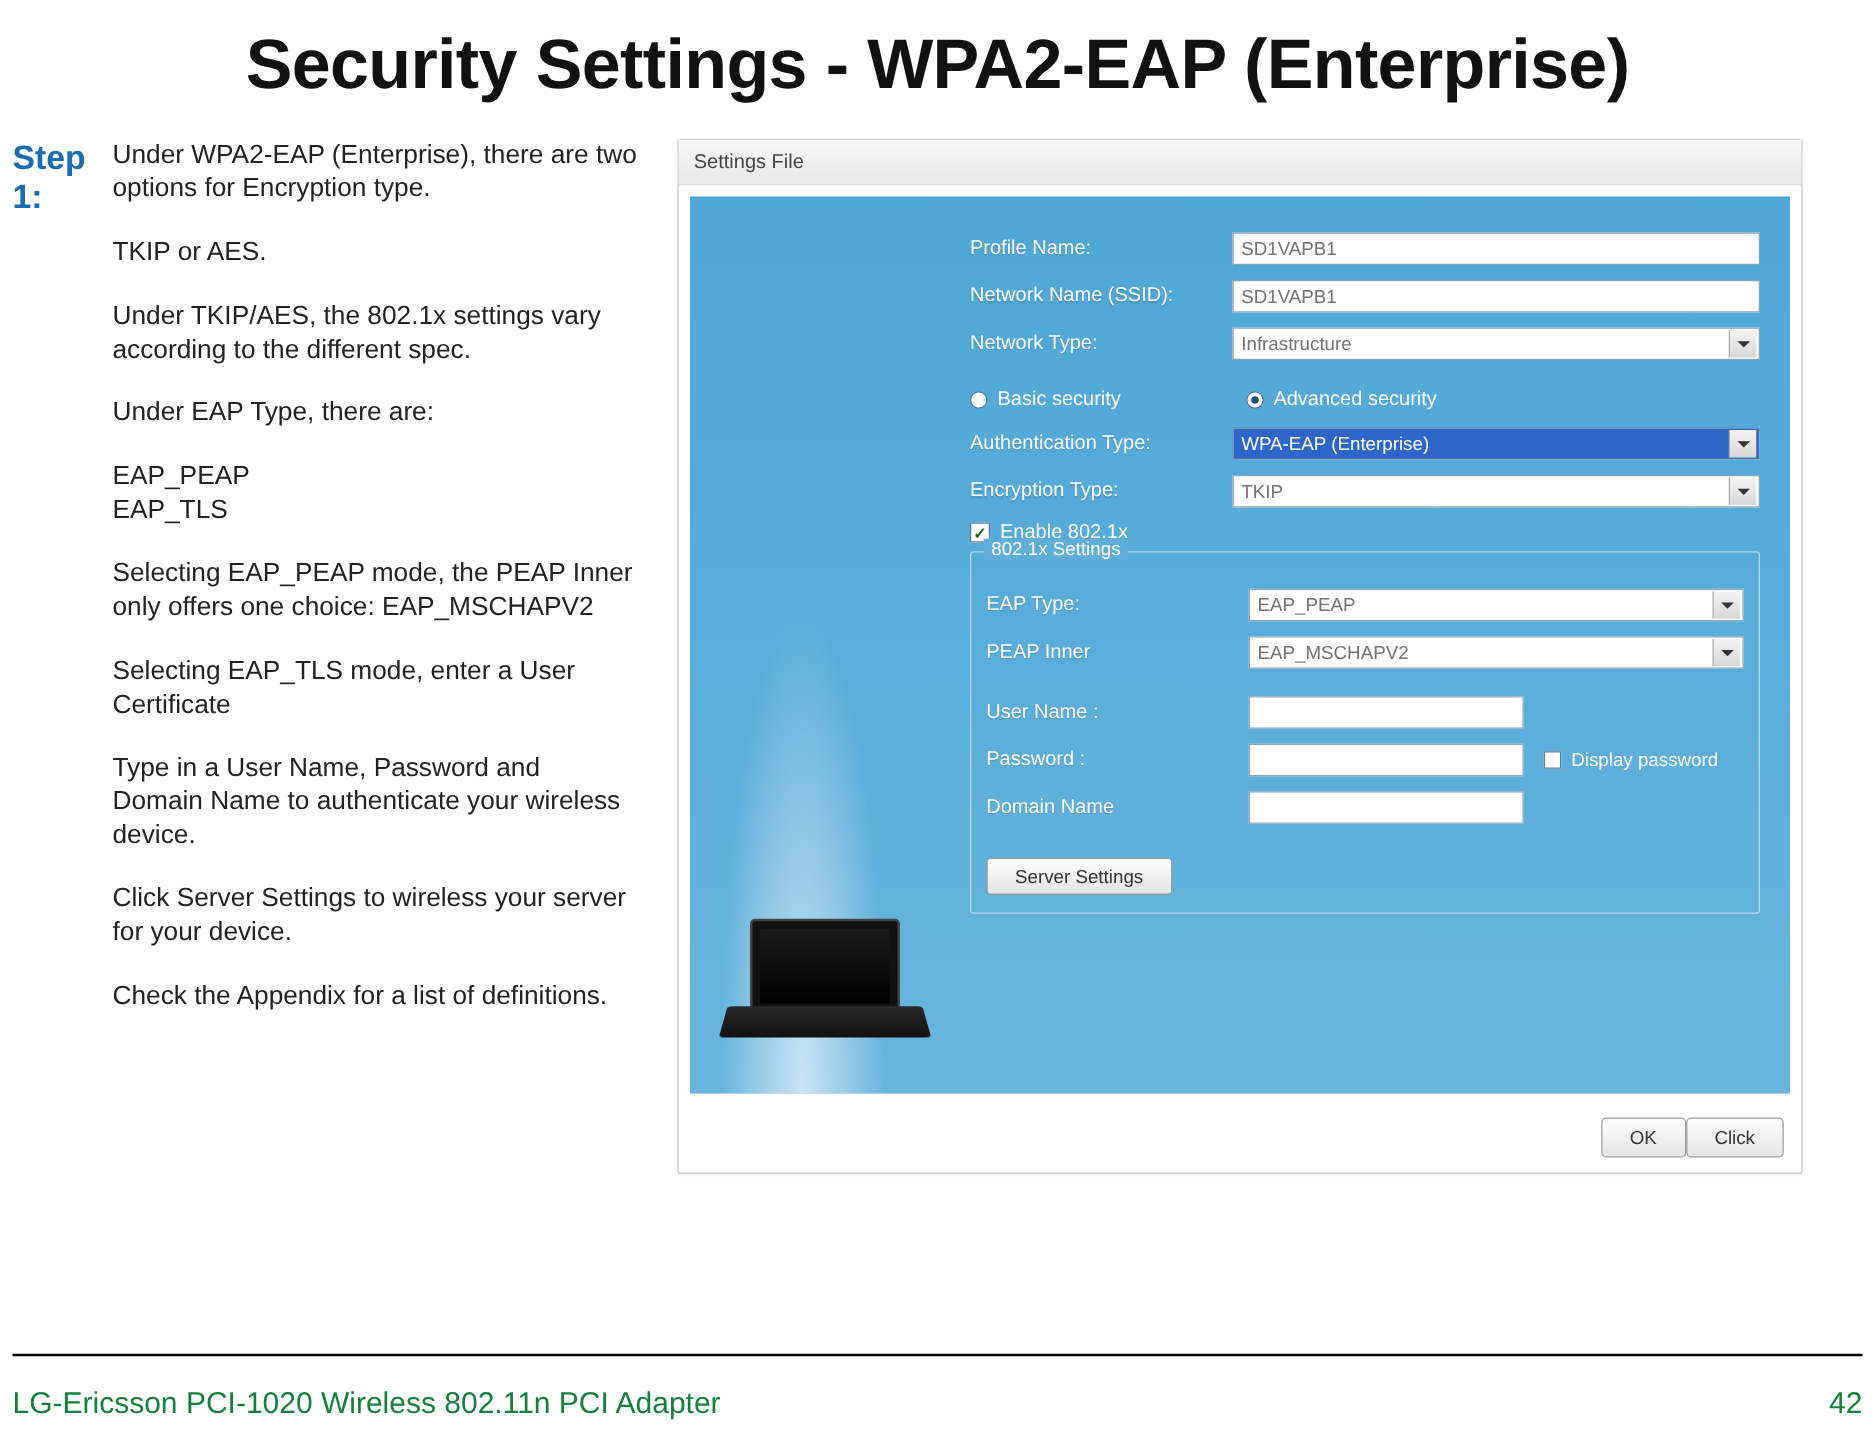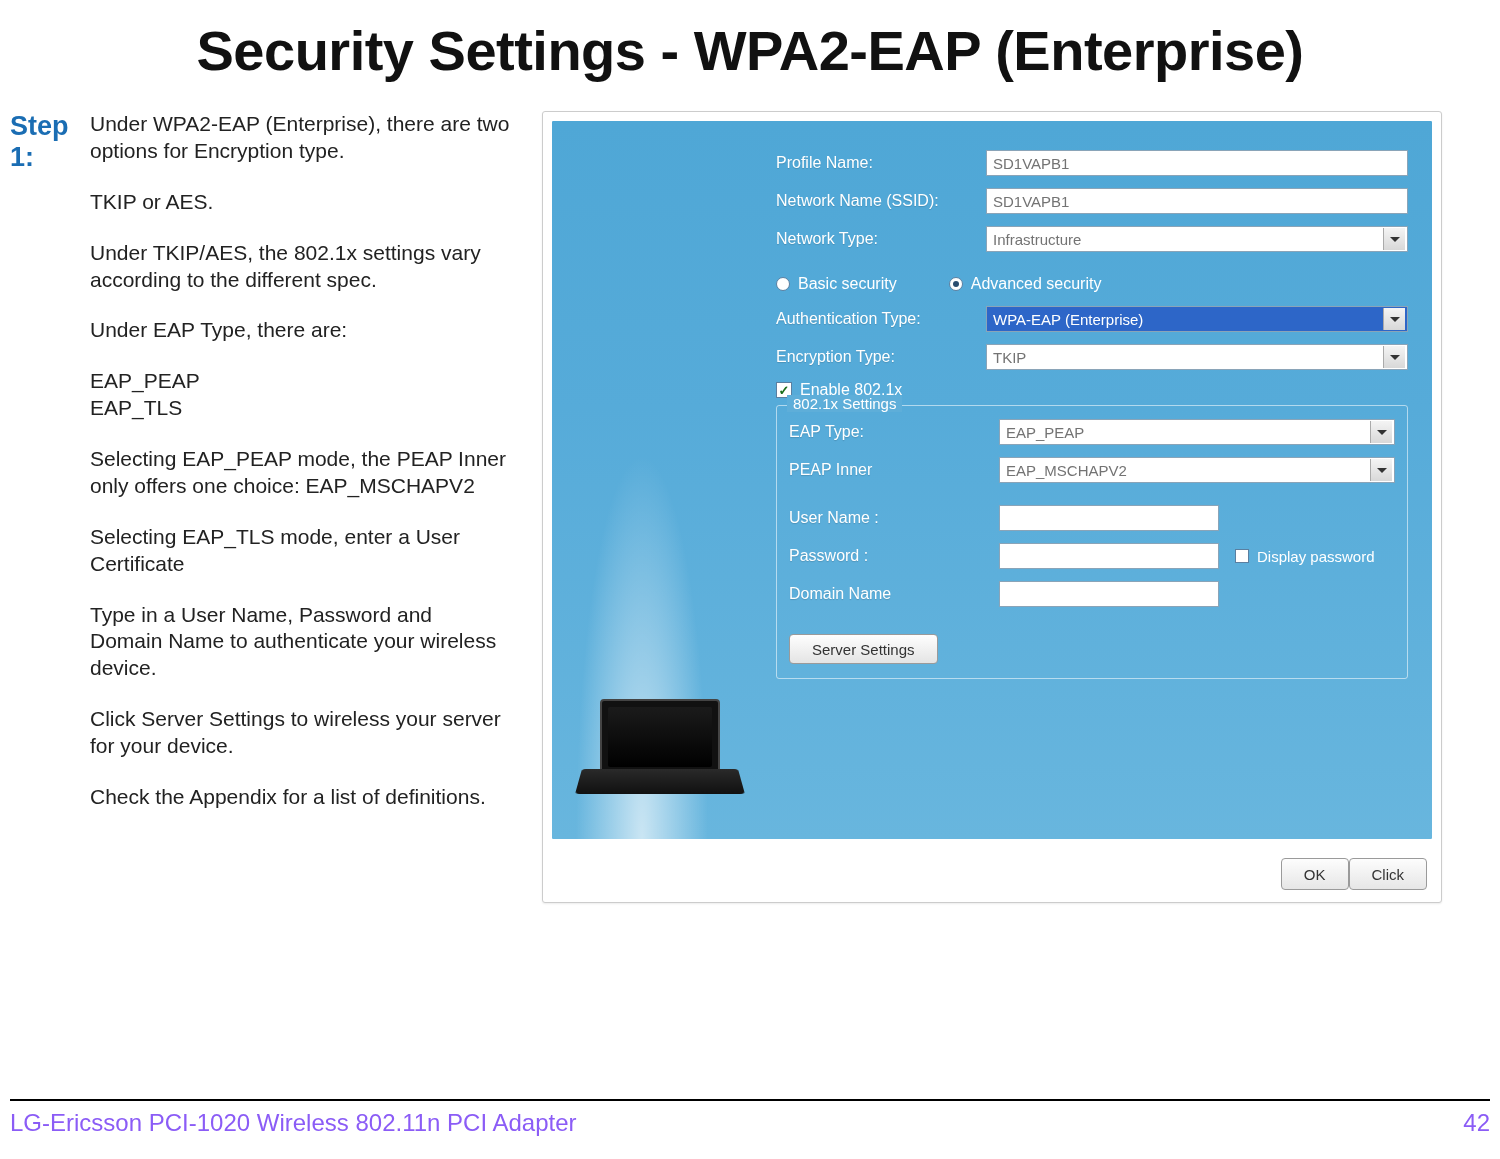--- a/index.html
+++ b/index.html
@@ -55,29 +55,29 @@
   .combo, .combo-sel { position: relative; align-items: center; }
   .combo .arrow, .combo-sel .arrow {
     width: 22px; height: 22px; background: linear-gradient(#f4f4f4,#d8d8d8);
     border-left: 1px solid #aaa; display:flex; align-items:center; justify-content:center;
     margin-right:-4px;
   }
   .combo .arrow::after, .combo-sel .arrow::after{
     content:""; border:5px solid transparent; border-top-color:#333; margin-top:5px;
   }
   .combo-sel { background:#2d66c8; color:#fff; }
-  .radio-row { display:flex; align-items:center; gap: 52px; margin: 22px 0 12px 0; text-align: center; }
+  .radio-row { display:flex; align-items:center; gap: 100px; margin: 22px 0 12px 0; text-align: center; }
   .radio { display:flex; align-items:center; gap:8px; color:#fff; font-size:16px; }
   .radio .dot { width:14px; height:14px; border-radius:50%; background:#fff; border:1px solid #5a7fa0; display:flex; align-items:center; justify-content:center; }
   .radio.sel .dot::after{content:"";width:6px;height:6px;border-radius:50%;background:#2a4d6e;}
   .cbx { display:flex; align-items:center; gap:8px; color:#fff; font-size:16px; margin: 10px 0 4px 0; }
   .cbx .box { width:16px; height:16px; background:#fff; border:1px solid #5a7fa0; display:flex;align-items:center;justify-content:center; }
   .cbx.on .box::after{content:"✓"; color:#1a6d1a; font-size:13px; font-weight:bold; line-height:1;}
   .fieldset {
-    border: 1px solid rgba(255,255,255,0.55); border-radius:3px; padding: 12px 12px 14px 12px; margin-top:6px;
+    border: 1px solid rgba(255,255,255,0.55); border-radius:3px; padding: 28px 12px 14px 12px; margin-top:6px;
     position: relative;
   }
   .fieldset .legend { position:absolute; top:-11px; left:10px; padding:0 6px; color:#fff; font-size:15px;
     background: #5eaed9; }
   .short input.text { width: 220px; }
   .disp-pw { display:flex; align-items:center; gap:8px; color:#fff; font-size:15px; margin-left:16px;}
   .disp-pw .box { width:14px; height:14px; background:#fff; border:1px solid #5a7fa0;}
   .server-btn {
     display:inline-flex; align-items:center; justify-content:center;
     height:30px; padding:0 22px; margin-top:16px;
@@ -87,23 +87,23 @@
   .dlg-footer {
     display:flex; justify-content:flex-end; padding:10px 14px 12px;
   }
   .btn {
     height:32px; padding:0 22px; background:linear-gradient(#fdfdfd,#e6e6e6);
     border:1px solid #9a9a9a; border-radius:4px; font-size:15px; color:#333;
     display:inline-flex; align-items:center; justify-content:center;
   }
   .page-footer {
     position:absolute; left:10px; right:10px; bottom:22px;
-    border-top:2px solid #000; padding-top:8px;
+    border-top:2px solid #000; padding-top:24px;
     display:flex; justify-content:space-between; align-items:flex-end;
-    font-size:24px; color:#8b5cf6;
+    font-size:24px; color:#15803d;
   }
 </style>
 </head>
 <body>
 
 <div class="page">
   <h1 class="title">Security Settings - WPA2-EAP (Enterprise)</h1>
 
   <div class="content">
     <div class="left-col">
@@ -118,20 +118,23 @@
         <p>Selecting EAP_PEAP mode, the PEAP Inner only offers one choice: EAP_MSCHAPV2</p>
         <p>Selecting EAP_TLS mode, enter a User Certificate</p>
         <p>Type in a User Name, Password and Domain Name to authenticate your wireless device.</p>
         <p>Click Server Settings to wireless your server for your device.</p>
         <p>Check the Appendix for a list of definitions.</p>
       </div>
     </div>
 
     <div class="right-col">
       <div class="dialog">
+        <div class="dlg-header">
+          <span>Settings File</span>
+        </div>
         <div class="dlg-body">
           <div class="tower"></div>
           <div class="laptop">
             <div class="screen"></div>
               <div class="base"></div>
           </div>
           <div class="dlg-body-inner">
             <div class="form-area">
 
               <div class="form-row">

